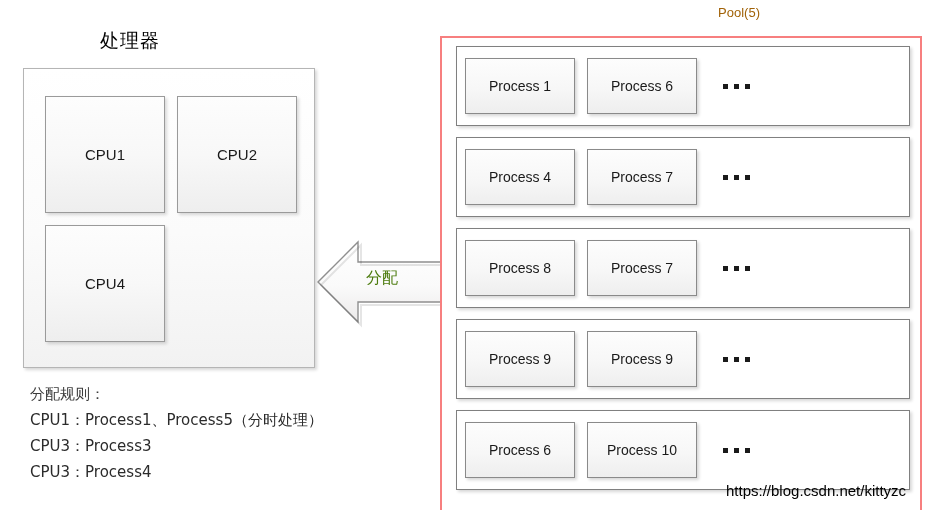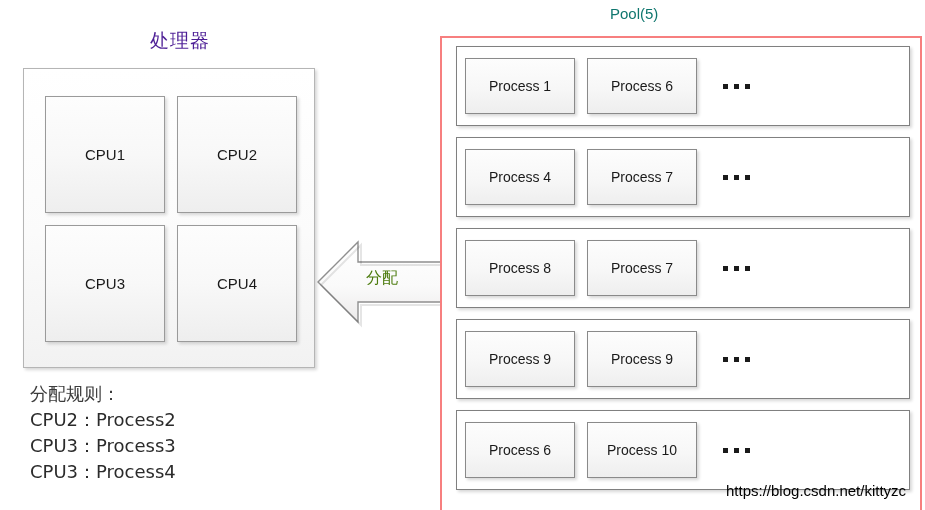--- a/index.html
+++ b/index.html
@@ -18,24 +18,23 @@
     overflow: hidden;
     background: #ffffff;
   }
 
   
   .processor-title {
     position: absolute;
     left: 100px;
     top: 28px;
     width: 160px;
-    text-align: center;
     font-family: "DejaVu Serif", "Liberation Serif", serif;
     font-size: 19px;
-    color: #4c1d95;
+    color: #000000;
     letter-spacing: 1px;
   }
   .processor-outer {
     position: absolute;
     left: 23px;
     top: 68px;
     width: 292px;
     height: 300px;
     background: linear-gradient(to bottom, #ffffff 0%, #fbfbfb 55%, #f2f2f2 100%);
     border: 1px solid #b5b5b5;
@@ -85,23 +84,23 @@
     color: #4d7c0f;
     text-align: center;
   }
 
   
   .pool-title {
     position: absolute;
     left: 610px;
     top: 5px;
     width: 150px;
-    text-align: left;
-    font-size: 15px;
-    color: #0f766e;
+    text-align: right;
+    font-size: 13px;
+    color: #a16207;
   }
   .pool-outer {
     position: absolute;
     left: 440px;
     top: 36px;
     width: 482px;
     height: 484px;
     border: 2px solid #f77f7f;
     background: #ffffff;
     box-sizing: border-box;
@@ -151,21 +150,21 @@
 
   
   .rules {
     position: absolute;
     left: 30px;
     top: 381px;
     width: 420px;
   }
   .rules .line {
     font-family: "DejaVu Sans", "Liberation Sans", sans-serif;
-    font-size: 18px;
+    font-size: 15px;
     line-height: 26px;
     color: #2b2b2b;
     white-space: nowrap;
   }
   .rules .line.heading { color: #3c3c3c; }
 
   
   .watermark {
     position: absolute;
     left: 726px;
@@ -181,21 +180,20 @@
 
 <div id="canvas">
 
   <div class="processor-title">处理器</div>
 
   <div class="processor-outer"></div>
 
   <div class="cpu-grid">
     <div class="cpu-box">CPU1</div>
     <div class="cpu-box">CPU2</div>
-    <div class="cpu-box">CPU3</div>
     <div class="cpu-box">CPU4</div>
   </div>
 
   <div class="arrow-wrap">
     <svg width="128" height="100" viewBox="0 0 128 100">
       <defs>
         <linearGradient id="arrGrad" x1="0" y1="0" x2="0" y2="1">
           <stop offset="0%" stop-color="#ffffff"></stop>
           <stop offset="55%" stop-color="#fafafa"></stop>
           <stop offset="100%" stop-color="#eceaea"></stop>
@@ -258,20 +256,20 @@
           <i></i>
           <i></i>
           <i></i>
         </div>
     </div>
 
   </div>
 
   <div class="rules">
     <div class="line heading">分配规则：</div>
-    <div class="line">CPU2：Process2</div>
+    <div class="line">CPU1：Process1、Process5（分时处理）</div>
     <div class="line">CPU3：Process3</div>
     <div class="line">CPU3：Process4</div>
   </div>
 
   <div class="watermark">https://blog.csdn.net/kittyzc</div>
 
 </div>
 
 </body></html>

